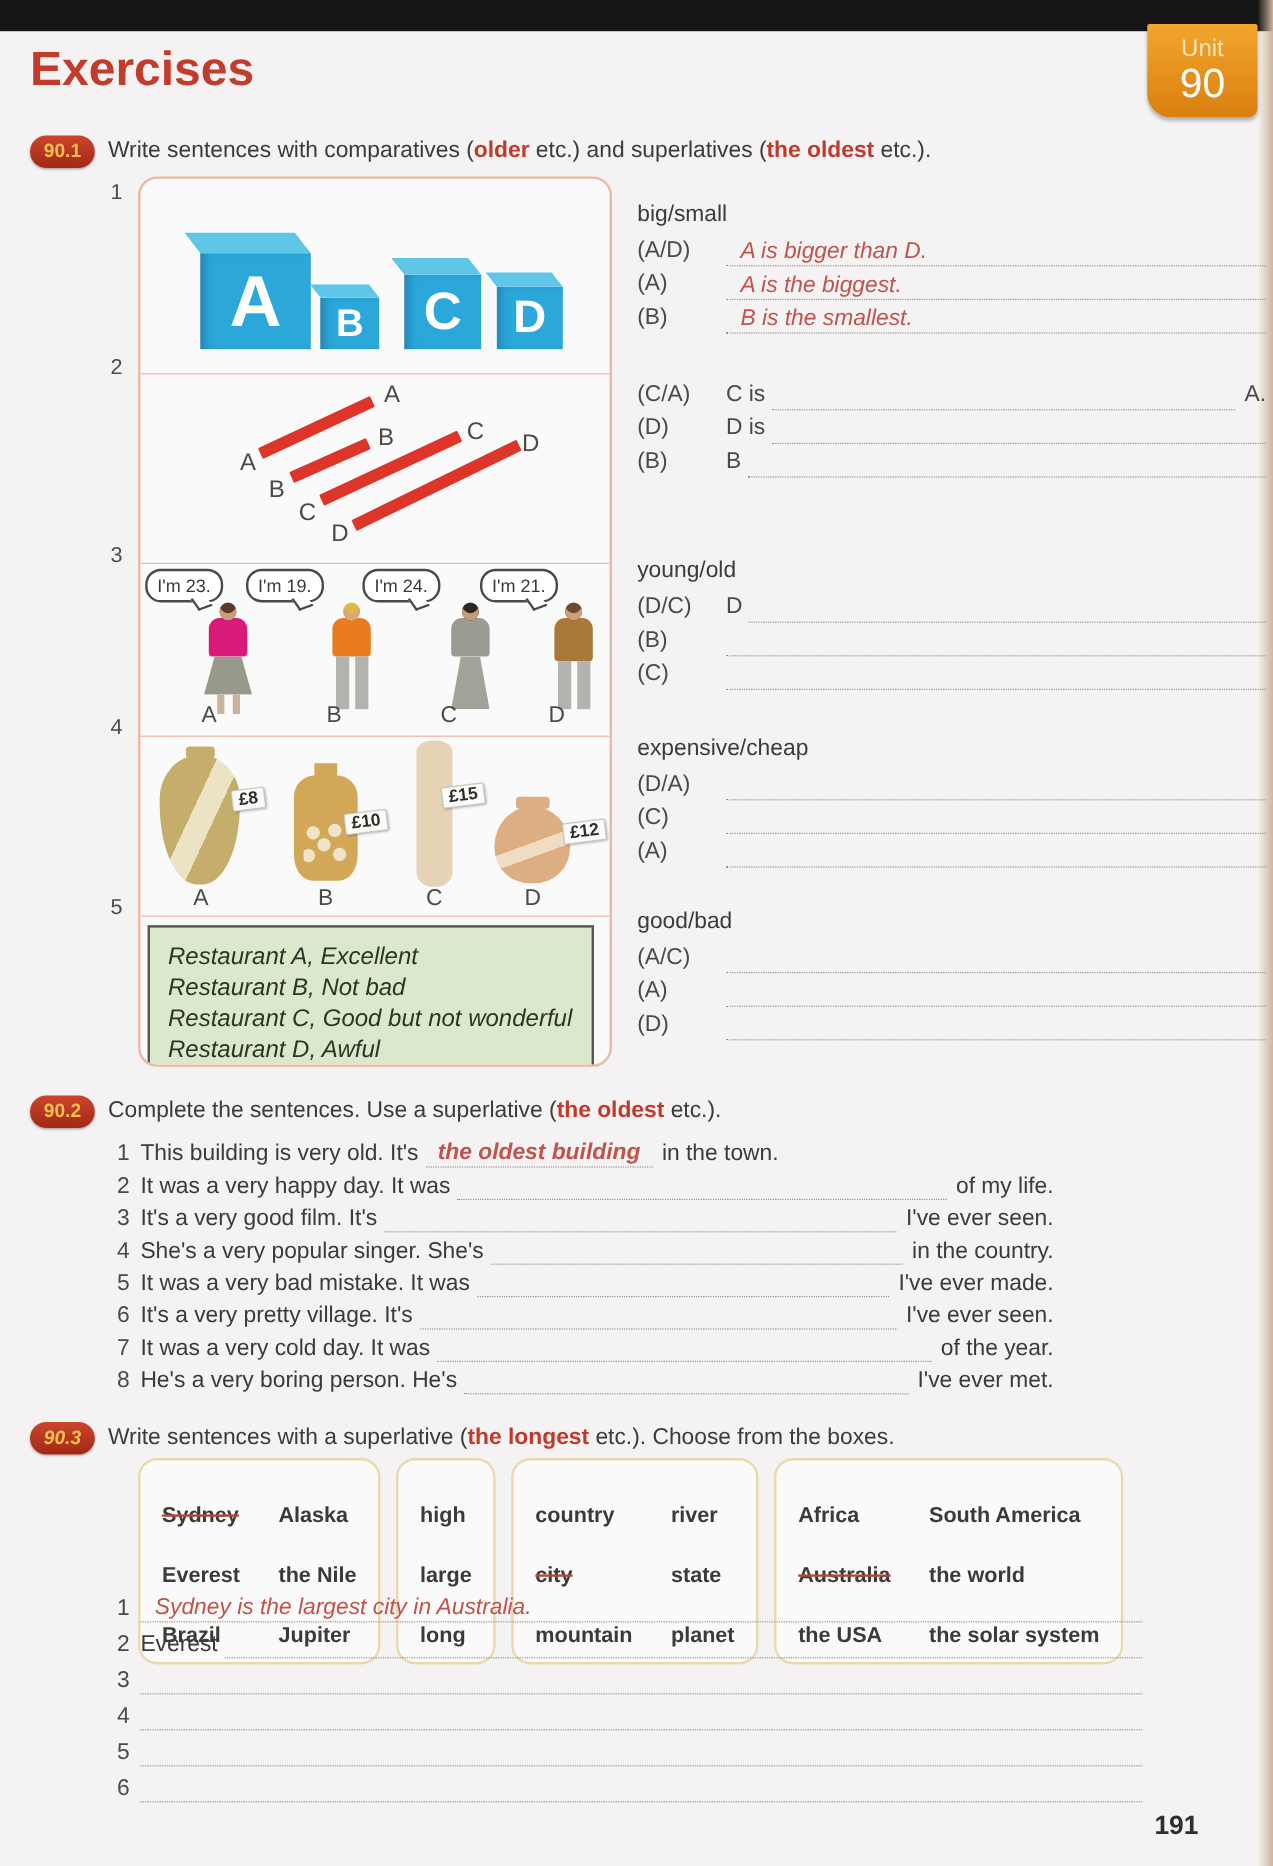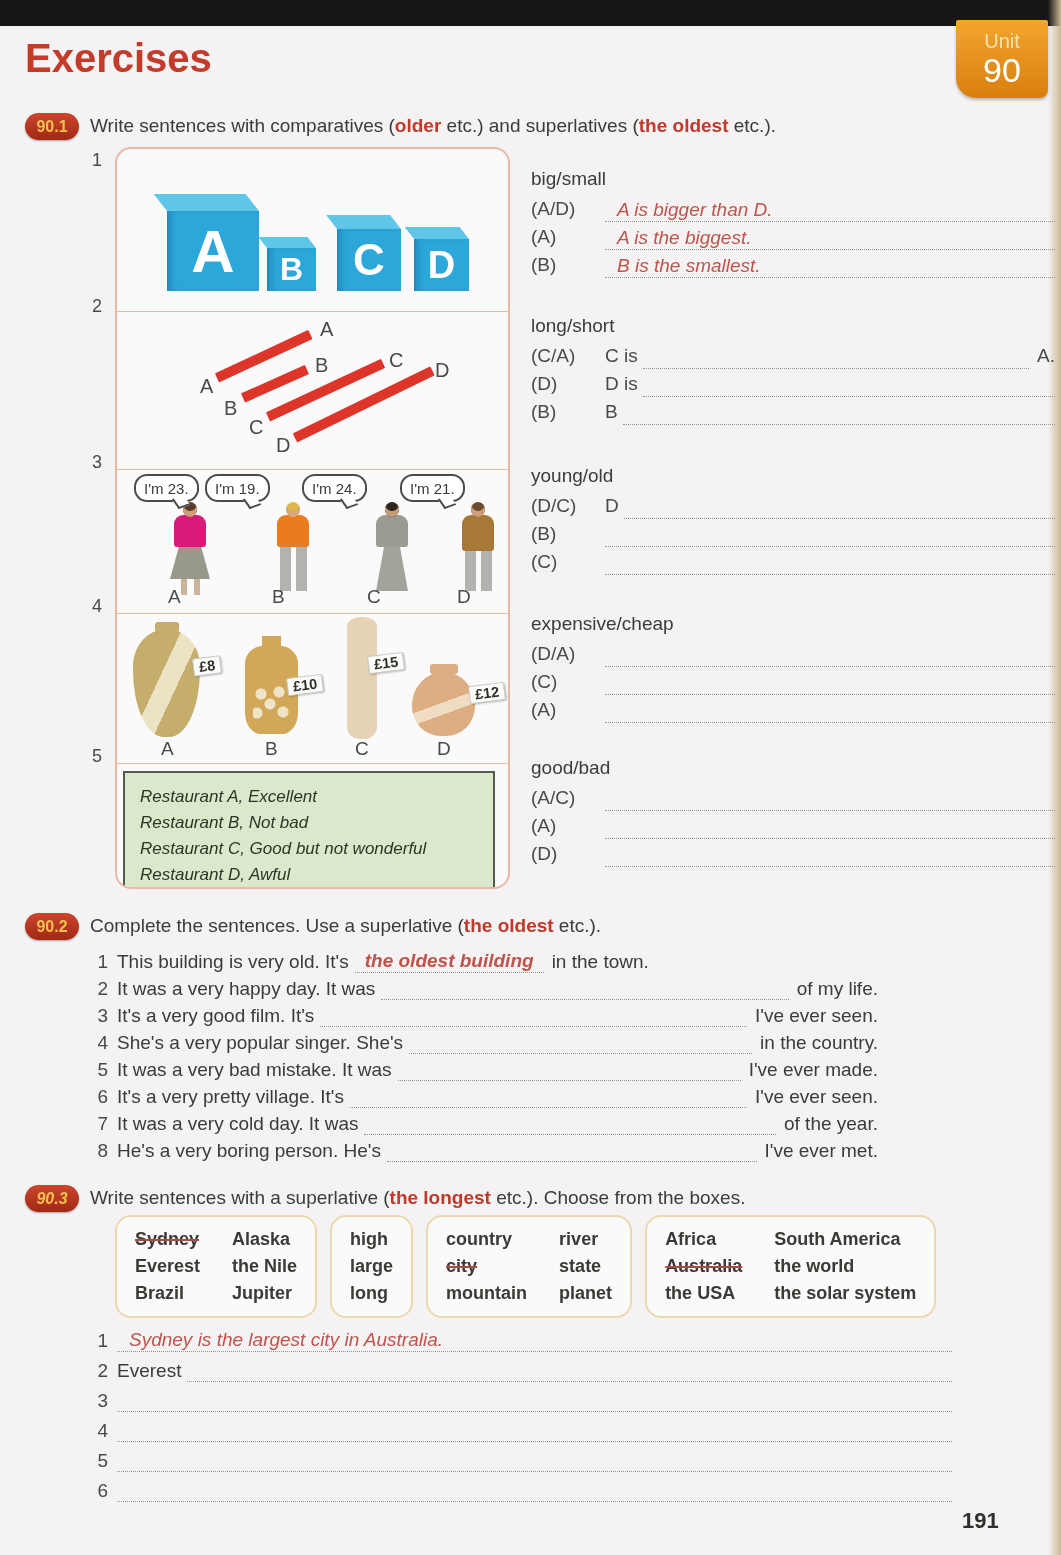--- a/index.html
+++ b/index.html
@@ -57,21 +57,21 @@
   .vases{height:149px;}
   .vase{position:absolute;}
   .tag{position:absolute;background:#fbfbf9;border:1px solid #c9c9c2;border-radius:2px;padding:0 5px;
         font-weight:bold;font-size:14.5px;color:#2e2e2b;transform:rotate(-7deg);
         box-shadow:1px 1px 2px rgba(0,0,0,.25);z-index:2;white-space:nowrap;}
   .vlabel{position:absolute;font-size:19px;color:#4a4a46;}
   
   .notewrap{height:145px;}
   .note{position:absolute;left:6px;top:7px;width:338px;height:105px;background:#dbe8cc;
         border:2px solid #54584e;padding:11px 15px;}
-  .note div{font-size:17px;font-style:italic;color:#2c3526;line-height:26px;white-space:nowrap;}
+  .note div{font-size:20px;font-style:italic;color:#2c3526;line-height:26px;white-space:nowrap;}
 
   
   .agroup{position:absolute;left:531px;width:524px;}
   .aheading{font-size:19px;margin-bottom:5px;}
   .arow{display:flex;align-items:center;height:28px;font-size:19px;color:#4a4a46;}
   .alabel{width:74px;flex:none;}
   .apre{flex:none;margin-right:5px;}
   .blank{flex:1;border-bottom:1.5px dotted #95958c;height:24px;display:flex;align-items:flex-end;}
   .asuf{flex:none;margin-left:8px;}
   .hand{color:#c0544c;font-style:italic;font-size:19px;padding-left:12px;white-space:nowrap;}
@@ -81,21 +81,21 @@
   .srow{display:flex;align-items:flex-end;height:27px;font-size:19px;}
   .srow .num{width:20px;flex:none;color:#4a4a46;margin-right:9px;text-align:right;}
   .srow .before,.srow .after{flex:none;white-space:nowrap;}
   .srow .after{margin-left:8px;}
   .srow .before{margin-right:6px;}
   .ansblank{border-bottom:1.5px dotted #95958c;flex:none;}
 
   
   .boxrow{position:absolute;left:115px;top:1215px;display:flex;gap:13px;}
   .wbox{border:2px solid #ead9ae;border-radius:16px;background:#fbfafa;padding:9px 18px;display:flex;gap:32px;}
-  .wcol span{display:block;font-weight:bold;font-size:18px;color:#3a3a36;line-height:27px;}
+  .wcol span{display:block;font-weight:bold;font-size:18px;color:#3a3a36;line-height:27px;margin-top:23px;}
   .struck{text-decoration:line-through;text-decoration-color:#a84c42;text-decoration-thickness:2px;}
 
   .page-num{position:absolute;left:962px;top:1508px;font-size:22px;font-weight:bold;color:#2f2f2c;}
 </style>
 </head>
 <body>
 
 <div class="page">
   <div class="topbar"></div>
   <div class="edge-right"></div>
@@ -149,21 +149,21 @@
       <span class="lline" style="left:132px;top:104px;">C</span>
       <div class="rline" style="left:151px;top:100px;width:127px;transform:rotate(-25deg);"></div>
       <span class="lline" style="left:272px;top:37px;">C</span>
 
       <span class="lline" style="left:159px;top:122px;">D</span>
       <div class="rline" style="left:178px;top:121px;width:153px;transform:rotate(-26deg);"></div>
       <span class="lline" style="left:318px;top:47px;">D</span>
     </div>
 
     <div class="panel people">
-      <div class="bubble" style="left:17px;top:4px;">I'm 23.</div>
+      <div class="bubble" style="left:4px;top:4px;">I'm 23.</div>
       <div class="bubble" style="left:88px;top:4px;">I'm 19.</div>
       <div class="bubble" style="left:185px;top:4px;">I'm 24.</div>
       <div class="bubble" style="left:283px;top:4px;">I'm 21.</div>
 
       <div class="pgroup" style="left:45px;top:32px;">
         <div class="head" style="background:#5a3a28;box-shadow:inset 0 -6px 0 #cf9d7c;"></div>
         <div class="torso" style="background:#d81b7a;"></div>
         <div class="skirt" style="background:#99998b;"></div>
         <div class="legs">
             <i></i>
@@ -258,21 +258,20 @@
       </div>
     <div class="arow">
         <span class="alabel">(B)</span>
         <span class="blank">
           <span class="hand">B is the smallest.</span>
         </span>
       </div>
   </div>
 
   <div class="agroup" style="top:315px;">
-    <div class="aheading">long/short</div>
     <div class="arow">
         <span class="alabel">(C/A)</span>
         <span class="apre">C is</span>
         <span class="blank"></span>
         <span class="asuf">A.</span>
       </div>
     <div class="arow">
         <span class="alabel">(D)</span>
         <span class="apre">D is</span>
         <span class="blank"></span>

